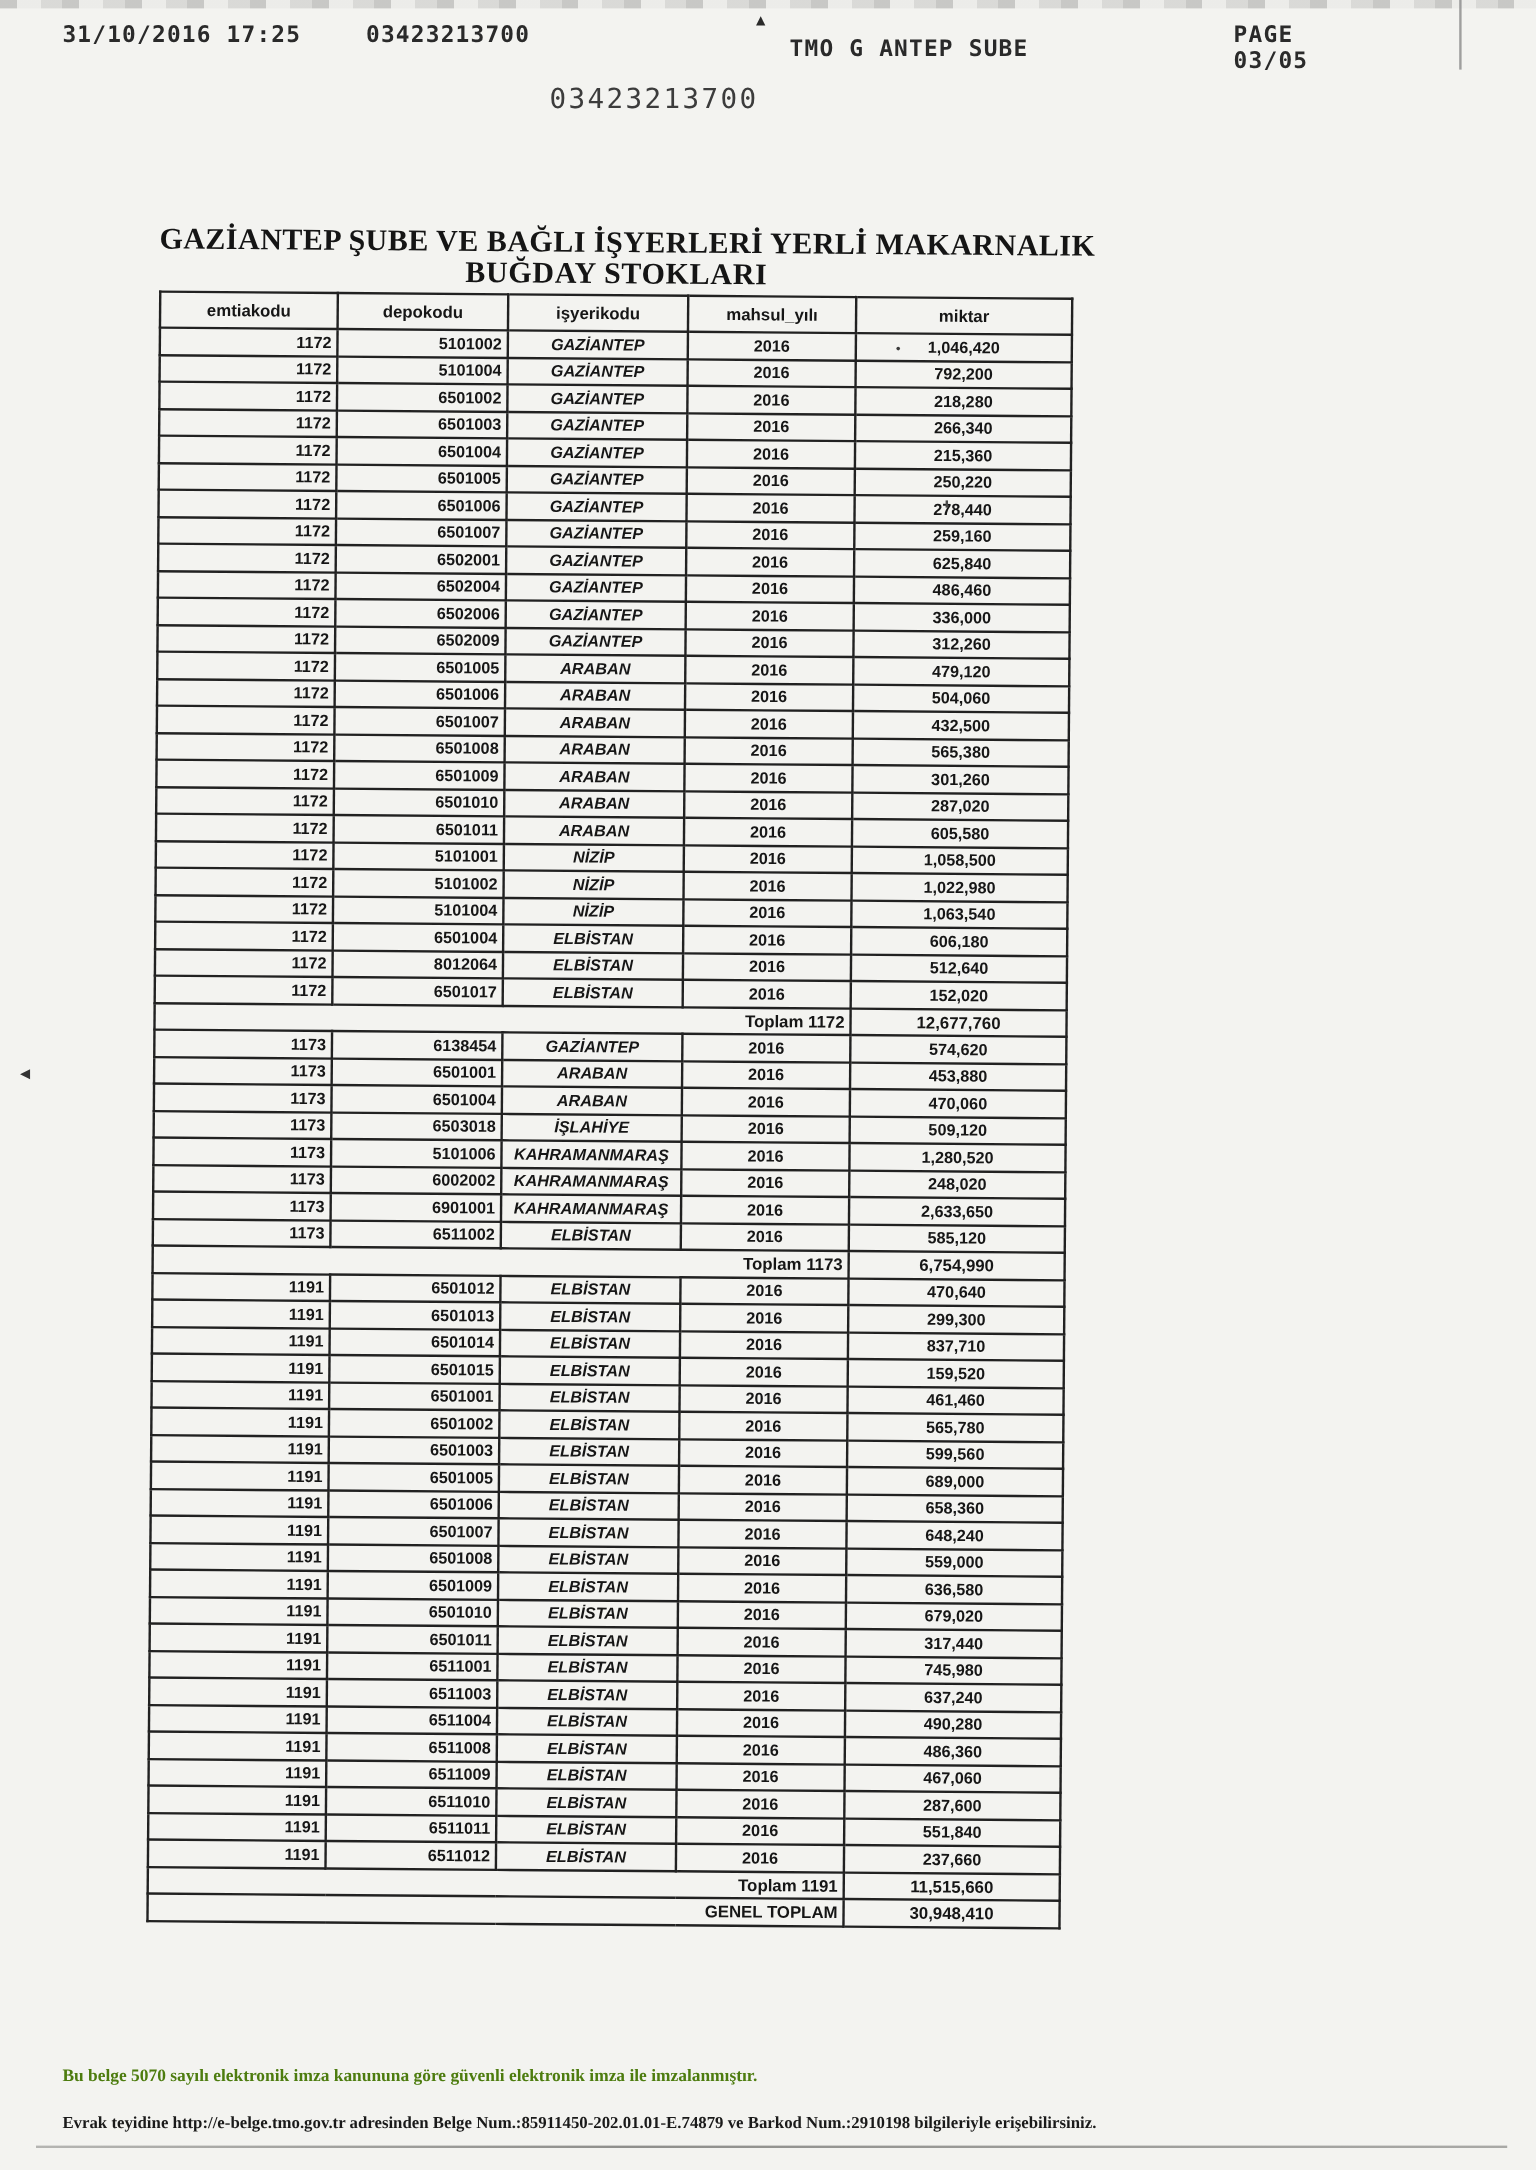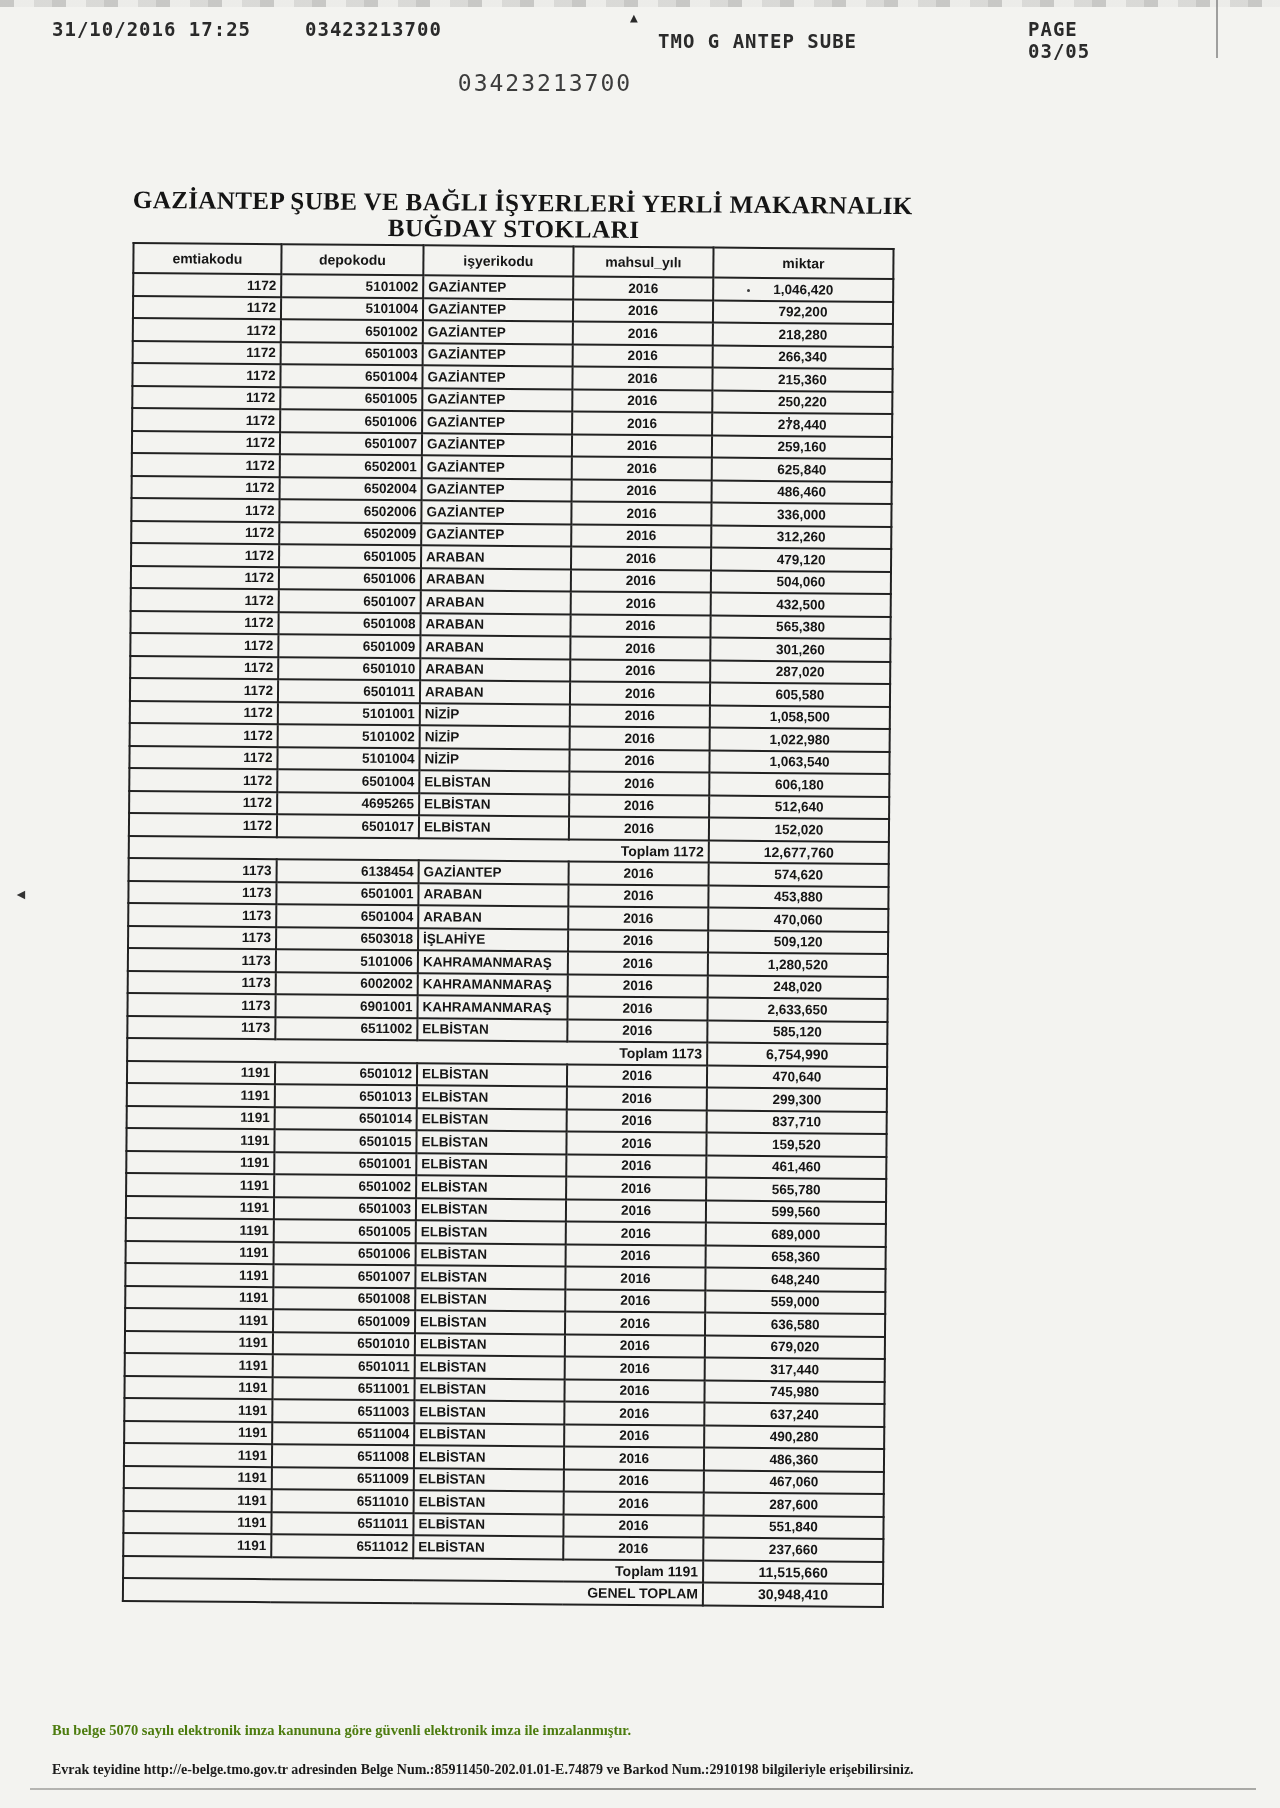--- a/index.html
+++ b/index.html
@@ -33,21 +33,21 @@
     font-size:25px;line-height:26px;color:#151515;letter-spacing:.6px;}
 
   table.stock{border-collapse:collapse;margin-top:3px;width:760px;table-layout:fixed;
     font-family:"Liberation Sans",sans-serif;font-size:13.5px;font-weight:bold;color:#161616;}
   table.stock th,table.stock td{border:2px solid #212121;padding:0 4px;overflow:hidden;white-space:nowrap;}
   table.stock th{height:28px;font-size:14px;text-align:center;font-weight:bold;}
   table.stock td{height:20.5px;}
   col.w0{width:148px}col.w1{width:142px}col.w2{width:150px}col.w3{width:140px}col.w4{width:180px}
   td.c0{text-align:right;padding-right:8px;}
   td.c1{text-align:right;padding-right:8px;}
-  td.c2{text-align:left;padding-left:5px;}
+  td.c2{text-align:center;padding-left:5px;font-style:italic;}
   td.c3{text-align:center;padding-right:12px;}
   td.c4{text-align:center;padding-right:9px;}
   td.total-label{text-align:right;padding-right:12px;font-size:14px;}
   td.total-value{font-size:14px;}
 
   
   .speck-a{position:absolute;left:747px;top:289px;width:3px;height:3px;background:#3a3a3a;border-radius:50%;}
   .speck-b{position:absolute;left:788px;top:417px;width:2px;height:6px;background:#4a4a4a;}
   .left-marker{position:absolute;left:14px;top:886px;font-size:14px;color:#333;}
 
@@ -251,21 +251,21 @@
         </tr>
         <tr>
           <td class="c0">1172</td>
           <td class="c1">6501004</td>
           <td class="c2">ELBİSTAN</td>
           <td class="c3">2016</td>
           <td class="c4">606,180</td>
         </tr>
         <tr>
           <td class="c0">1172</td>
-          <td class="c1">4695265</td>
+          <td class="c1">8012064</td>
           <td class="c2">ELBİSTAN</td>
           <td class="c3">2016</td>
           <td class="c4">512,640</td>
         </tr>
         <tr>
           <td class="c0">1172</td>
           <td class="c1">6501017</td>
           <td class="c2">ELBİSTAN</td>
           <td class="c3">2016</td>
           <td class="c4">152,020</td>

